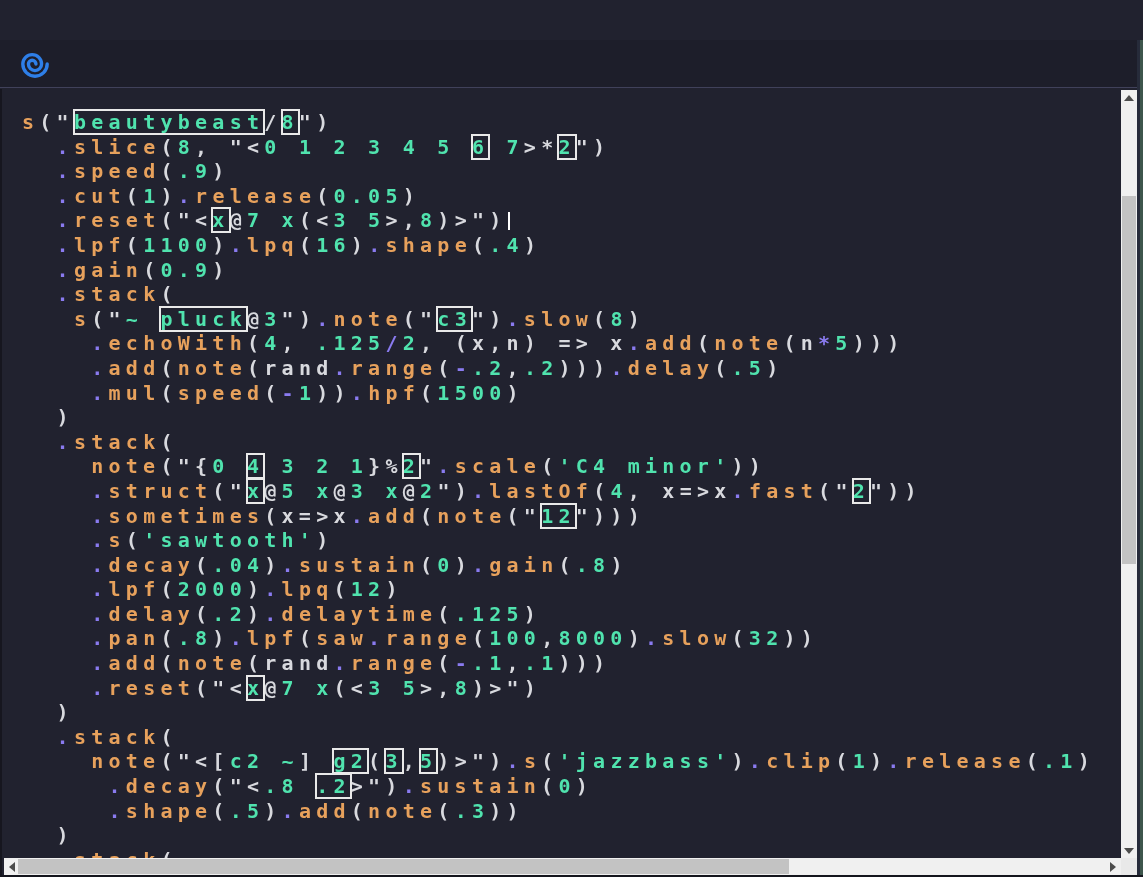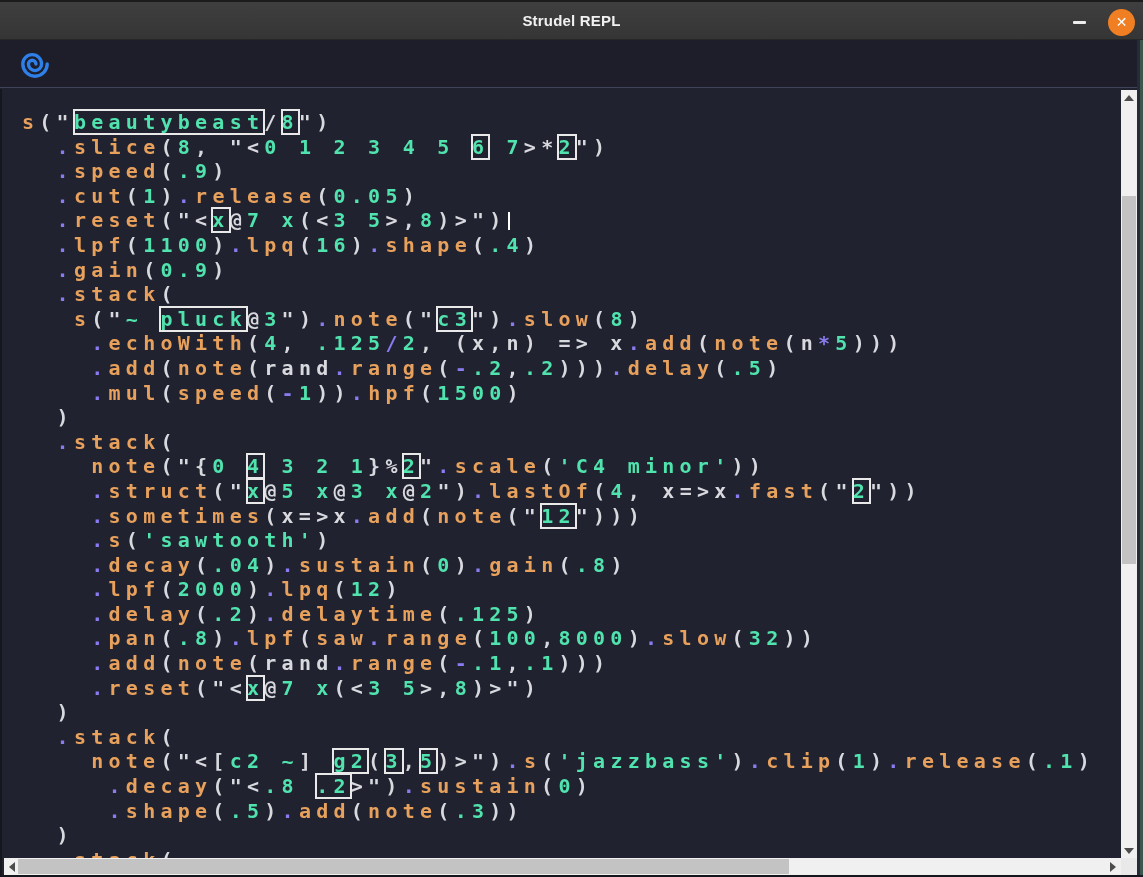--- a/index.html
+++ b/index.html
@@ -61,31 +61,20 @@
   
   .right-edge { position:absolute; right:0; top:40px; width:6px; height:837px;
                 background:linear-gradient(90deg,#262b3a 0 3px,#3d564c 3px 6px); }
   .bottom-edge { position:absolute; left:0; bottom:0; width:1143px; height:2px; background:#14151d; }
 </style>
 </head>
 <body>
 
 <div class="window">
 
-  <div class="titlebar">
-    <span class="title">Strudel REPL</span>
-    <div class="win-btns">
-      <div class="min-btn">
-        <div class="min-glyph"></div>
-      </div>
-      <div class="close-btn">
-        <span class="close-glyph">✕</span>
-      </div>
-    </div>
-  </div>
 
   <div class="toolbar">
     <div class="logo">
       <svg viewBox="0 0 32 32" width="30" height="32" aria-hidden="true">
         <path d="M29 16 A13 13 0 1 1 3 16 A10 10 0 1 1 23 16 A7 7 0 1 1 9 16 A4 4 0 1 1 17 16" fill="none" stroke="#2e7fe8" stroke-width="3.6" stroke-linecap="round"></path>
       </svg>
     </div>
   </div>
 
   <div class="editor">

